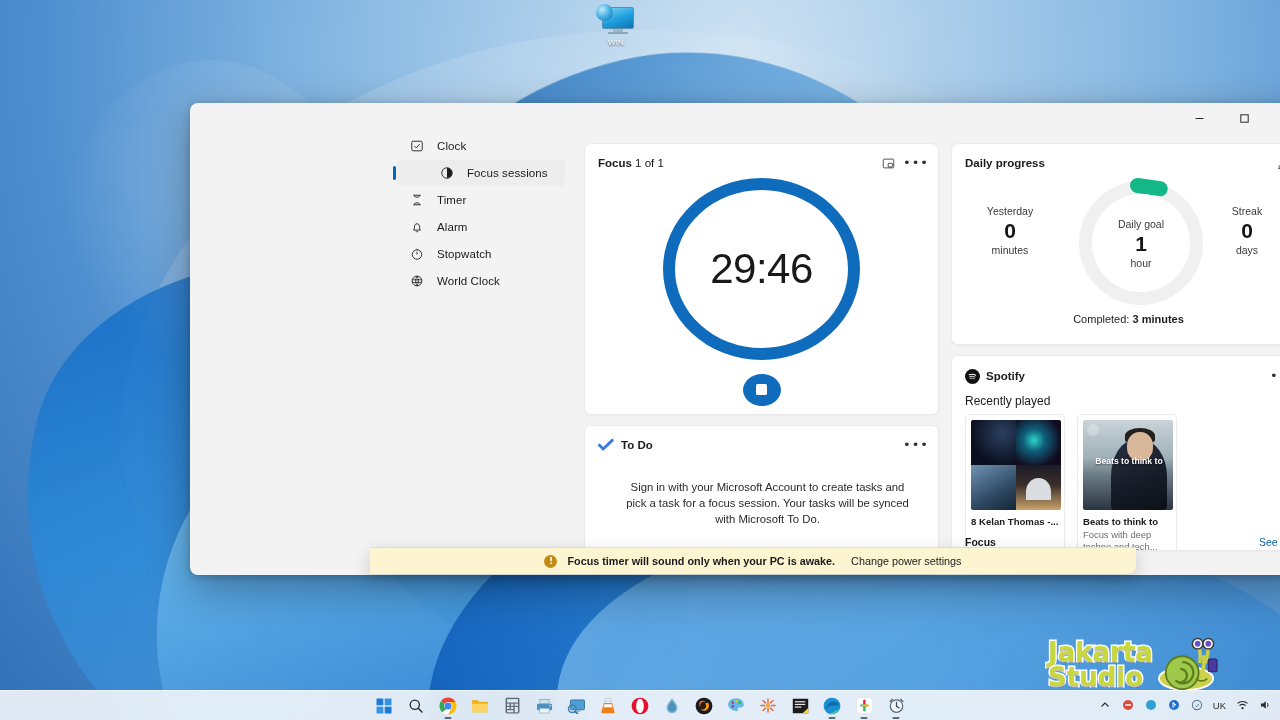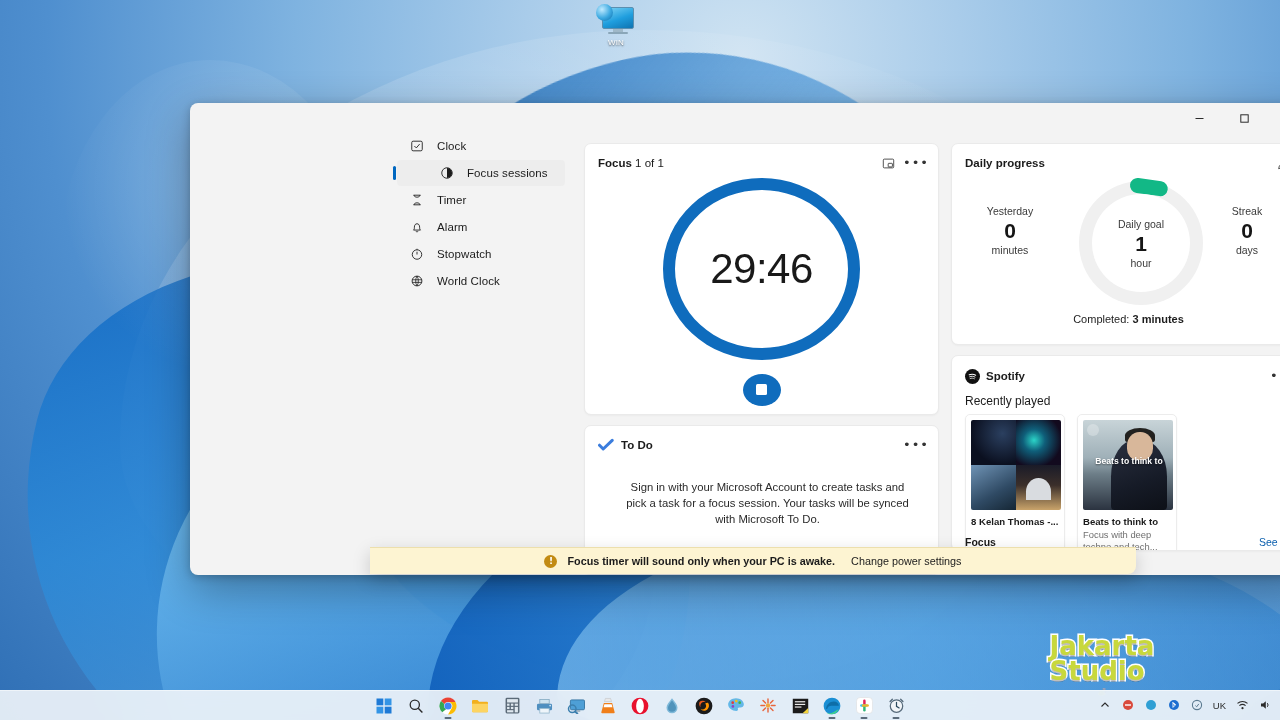--- a/index.html
+++ b/index.html
@@ -81,25 +81,24 @@
     background: radial-gradient(circle at 35% 32%, #bfeaff, #3aa8e0 55%, #0a6aa8);
   }
   #desktop-icon .label {
     margin-top: 2px; font-size: 8px; color: #ffffff;
     text-shadow: 0 1px 2px rgba(0,0,0,0.65);
     letter-spacing: .2px;
   }
 
   
   #watermark {
-    position: absolute; left: 992px; top: 634px;
+    position: absolute; left: 1048px; top: 634px;
     width: 220px; height: 62px;
     display: flex; align-items: center; gap: 4px;
     pointer-events: none;
-    flex-direction: column;
   }
   #watermark .wm-text {
     font-family: "DejaVu Sans", sans-serif;
     font-weight: bold; font-size: 26px; line-height: 25px;
     color: #c8d83c;
     -webkit-text-stroke: 3px #ffffff;
     paint-order: stroke fill;
     text-shadow: 0 2px 0 rgba(0,0,0,0.25);
   }
   #watermark .wm-text span { display: block; }

